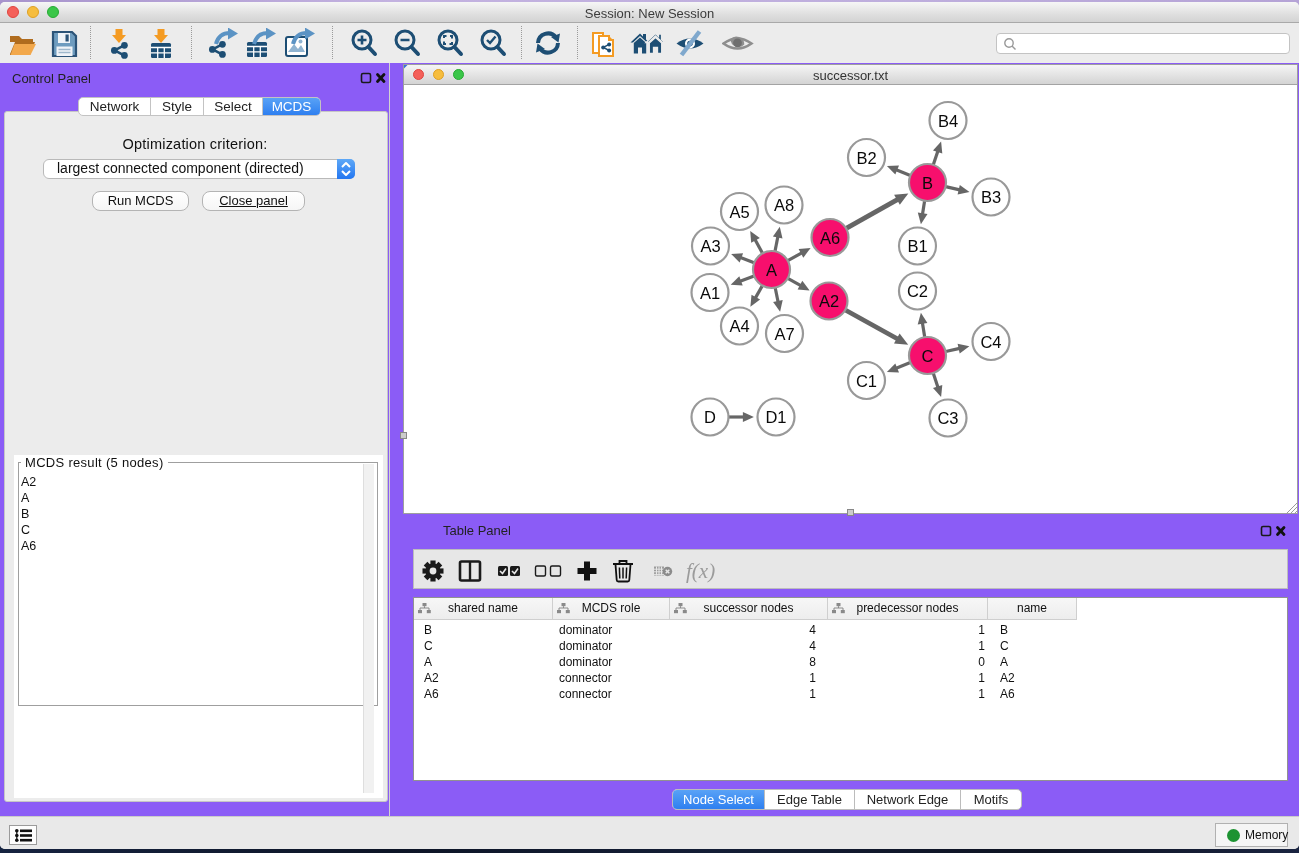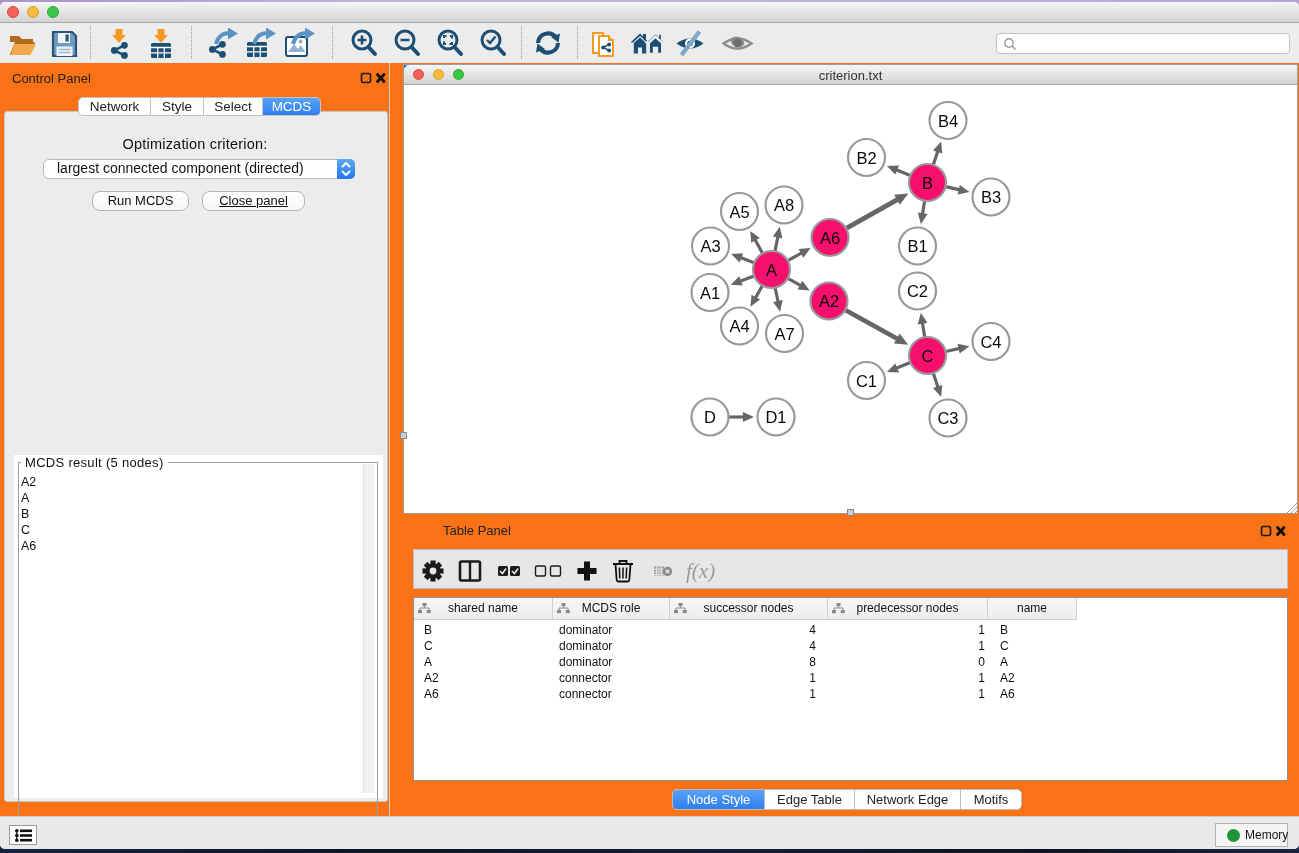--- a/index.html
+++ b/index.html
@@ -20,21 +20,21 @@
 #tl-r { left:7px;  background:#f4605a; border:1px solid #df453f; }
 #tl-y { left:27px; background:#f6bd3e; border:1px solid #dfa023; }
 #tl-g { left:47px; background:#3bc649; border:1px solid #27aa33; }
 
 #toolbar { left:0; top:21px; width:1299px; height:41px; background:#ececec;
   border-bottom:1px solid #b3b3b3; }
 .sep { top:3px; height:33px; width:0; border-left:1px dotted #9a9a9a; }
 #searchbox { left:996px; top:10px; width:294px; height:21px; background:#fff;
   border:1px solid #c3c3c3; border-radius:4px; }
 
-#main { left:0; top:61px; width:1299px; height:753px; background:#f97316; }
+#main { left:0; top:61px; width:1299px; height:753px; background:#8b5cf6; }
 #cp-sep { left:389px; top:0; width:1px; height:753px; background:#d2d2d2; }
 
 #cp-title { left:12px; top:8px; font-size:13px; color:#222; }
 #cp-box { left:4px; top:48px; width:384px; height:691px; background:#ececec;
   border:1px solid #c6c6c6; border-radius:3px; }
 #tabs { left:78px; top:34px; height:19px; display:flex; background:#fff;
   border:1px solid #c3c3c3; border-radius:5px; overflow:hidden; }
 #tabs .tab { font-size:13.5px; color:#222; text-align:center; line-height:18px;
   border-right:1px solid #c3c3c3; }
 #tabs .tab:last-child { border-right:none; }
@@ -44,21 +44,21 @@
   border:1px solid #b9b9b9; border-radius:6px; }
 #dropdown .txt { left:13px; top:0px; font-size:14px; color:#111; }
 #dd-btn { right:-1px; top:-1px; width:18px; height:20px; border-radius:0 5px 5px 0;
   background:linear-gradient(#5ea8f7,#2376f1); }
 .btn { height:20px; background:linear-gradient(#ffffff,#f6f6f6); border:1px solid #b4b4b4;
   border-radius:8px; font-size:13px; color:#111; text-align:center; line-height:18px; }
 #btn-run   { left:92px;  top:128px; width:97px; }
 #btn-close { left:202px; top:128px; width:103px;text-decoration:underline; }
 
 #res-panel { left:14px; top:392px; width:369px; height:343px; background:#fff; }
-#res-box { left:4px; top:7px; width:360px; height:387px; border:1px solid #9f9f9f; }
+#res-box { left:4px; top:7px; width:360px; height:244px; border:1px solid #9f9f9f; }
 #res-label { left:2px; top:-8px; background:#fff; padding:0 4px; font-size:13px; letter-spacing:0.3px; color:#111; }
 #res-list { left:1px; top:1px; font-size:12.5px; color:#111; line-height:16px; padding:10px 0 0 1px; }
 #res-scroll { right:3px; top:1px; width:11px; height:329px; background:#f1f1f1;
   border-left:1px solid #dedede; }
 
 #netwin { left:403px; top:1px; width:895px; height:450px; background:#fff;
   border:1px solid #9e9e9e; }
 #net-tb { left:0; top:0; width:893px; height:20px;
   background:linear-gradient(#f5f5f5,#dcdcdc 75%,#d4d4d4); border-bottom:1px solid #a3a3a3; }
 #net-tb .title { width:100%; text-align:center; top:3px; font-size:13px; color:#333; }
@@ -96,20 +96,21 @@
 </style>
 </head>
 <body>
 <div class="abs" id="wp-top"></div>
 <div class="abs" id="wp-bot"></div>
 <div class="abs" id="win">
   <div class="abs" id="titlebar">
     <div class="abs tl" id="tl-r"></div>
       <div class="abs tl" id="tl-y"></div>
       <div class="abs tl" id="tl-g"></div>
+    <div class="abs title">Session: New Session</div>
   </div>
   <div class="abs" id="toolbar">
     <div class="abs sep" style="left:90px"></div>
       <div class="abs sep" style="left:191px"></div>
       <div class="abs sep" style="left:332px"></div>
       <div class="abs sep" style="left:521px"></div>
       <div class="abs sep" style="left:577px"></div>
       <svg class="abs" style="left:6px;top:5px" width="32" height="32" viewBox="0 0 32 32">
         <path d="M4 8 L13 8 L16 11 L27 11 L27 14 L4 14 Z" fill="#b06c1e"></path>
 <path d="M4 8 L4 27 L24 27 L29 14 L9 14 L4 26 Z" fill="#b06c1e"></path>
@@ -283,21 +284,21 @@
         <div class="abs" id="res-scroll"></div>
         <div class="abs" id="res-label">MCDS result (5 nodes)</div>
         <div class="abs" id="res-list">A2<br>A<br>B<br>C<br>A6</div>
       </div>
     </div>
     <div class="abs" id="netwin">
       <div class="abs" id="net-tb">
         <div class="abs tl2" id="t2-r"></div>
           <div class="abs tl2" id="t2-y"></div>
           <div class="abs tl2" id="t2-g"></div>
-        <div class="abs title">criterion.txt</div>
+        <div class="abs title">successor.txt</div>
       </div>
       <svg class="abs" id="graph" style="top:20px" width="893" height="427" viewBox="404 85 893 427" font-family="Liberation Sans, sans-serif">
 <line x1="754.1" y1="276.0" x2="740.1" y2="281.3" stroke="#666" stroke-width="3.2"></line>
 <polygon points="730.7,284.8 739.3,276.3 742.7,285.5" fill="#666"></polygon>
 <line x1="754.1" y1="262.8" x2="740.5" y2="257.5" stroke="#666" stroke-width="3.2"></line>
 <polygon points="731.1,253.9 743.1,253.3 739.6,262.5" fill="#666"></polygon>
 <line x1="762.3" y1="285.7" x2="755.3" y2="298.1" stroke="#666" stroke-width="3.2"></line>
 <polygon points="750.4,306.8 751.5,294.8 760.1,299.6" fill="#666"></polygon>
 <line x1="762.5" y1="253.2" x2="755.0" y2="239.6" stroke="#666" stroke-width="3.2"></line>
 <polygon points="750.2,230.9 759.8,238.1 751.2,242.8" fill="#666"></polygon>
@@ -521,21 +522,21 @@
         <div class="abs cell" style="left:256px;top:73px;width:146px;text-align:right">1</div>
         <div class="abs cell" style="left:414px;top:73px;width:157px;text-align:right">1</div>
         <div class="abs cell" style="left:586px;top:73px">A2</div>
         <div class="abs cell" style="left:10px;top:89px">A6</div>
         <div class="abs cell" style="left:145px;top:89px">connector</div>
         <div class="abs cell" style="left:256px;top:89px;width:146px;text-align:right">1</div>
         <div class="abs cell" style="left:414px;top:89px;width:157px;text-align:right">1</div>
         <div class="abs cell" style="left:586px;top:89px">A6</div>
       </div>
     <div class="abs" id="tp-tabs">
-      <div class="tab sel" style="width:92px">Node Style</div>
+      <div class="tab sel" style="width:92px">Node Select</div>
       <div class="tab" style="width:90px">Edge Table</div>
       <div class="tab" style="width:106px">Network Edge</div>
       <div class="tab" style="width:60px">Motifs</div>
     </div>
   </div>
   <div class="abs" id="statusbar">
     <div class="abs" id="list-btn">
         <svg class="abs" style="left:5px;top:3px" width="17" height="13" viewBox="0 0 17 13">
 <g fill="#111">
             <rect x="5" y="0.5" width="12" height="2.6"></rect>

